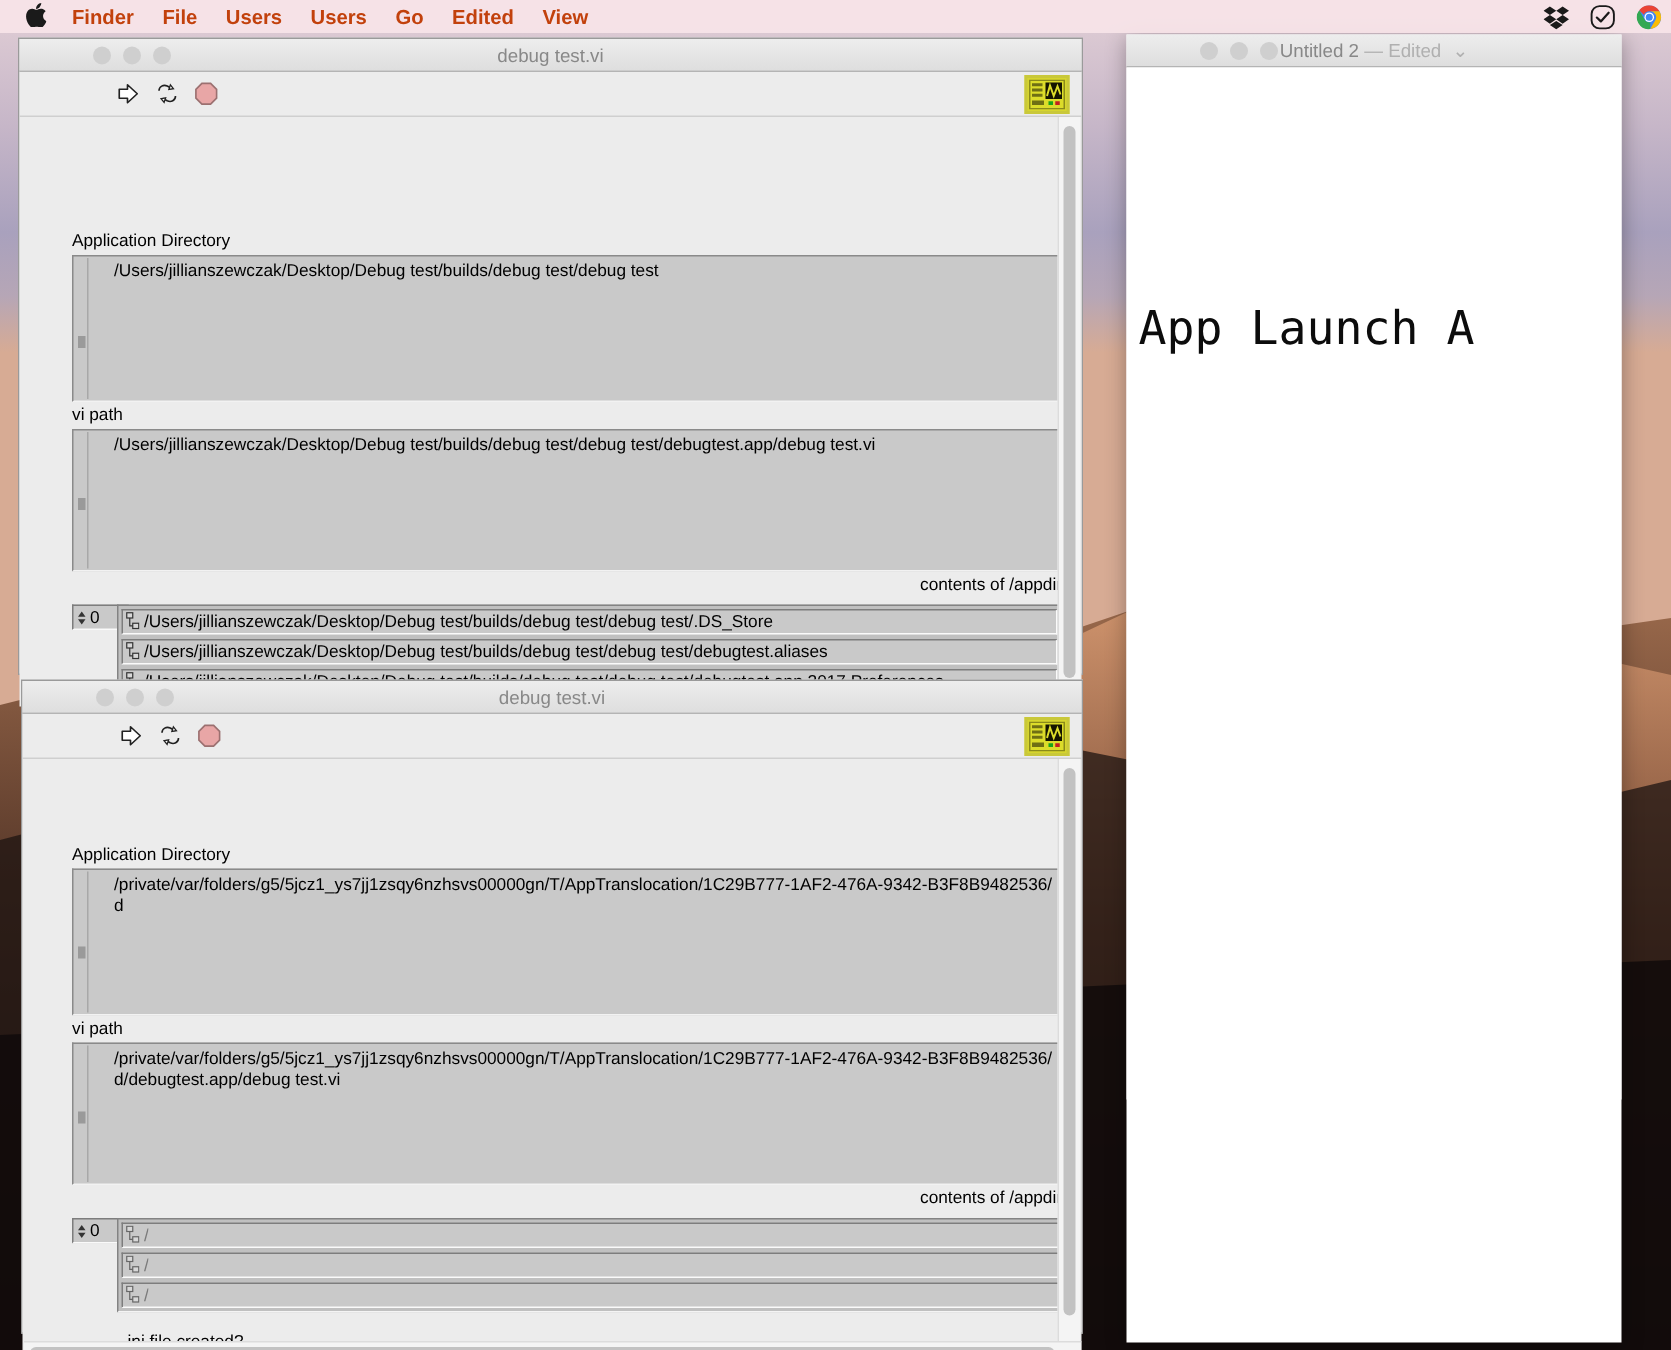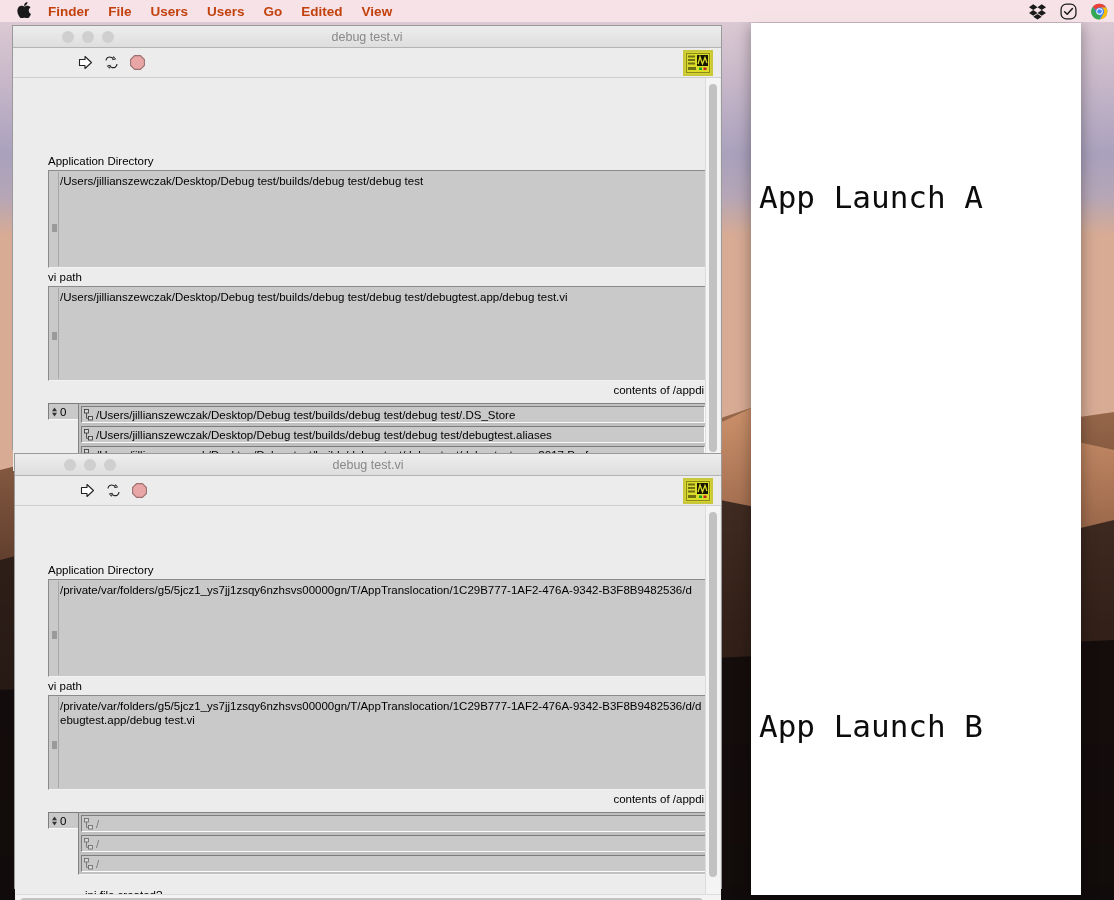--- a/index.html
+++ b/index.html
@@ -81,21 +81,21 @@
     background:#c9c9c9;
     border-top:1px solid #8a8a8a;
     border-left:1px solid #8a8a8a;
     border-right:1px solid #f2f2f2;
     border-bottom:1px solid #f2f2f2;
     position:relative;
   }
   .strbox { background:#c9c9c9; position:relative; }
   .strbox .inner {
     position:absolute; left:11px; top:3px; right:3px; bottom:3px;
-    font-size:11.5px; color:#000; line-height:14px; word-break:break-all;
+    font-size:11.5px; color:#000; line-height:14px; word-break:break-all;padding-left:16px;
   }
   .strbox .vscroll {
     position:absolute; left:1px; top:1px; bottom:1px; width:9px;
     background:#c9c9c9;
     border-right:1px solid #a8a8a8;
   }
   .strbox .vthumb{
     position:absolute; left:2px; width:5px; height:8px;
     background:#9a9a9a;
   }
@@ -434,17 +434,27 @@
     <div class="vsb" style="top:0; bottom:16px;">
       <div class="thumb" style="top:6px; height:365px;"></div>
     </div>
     <div class="hsb">
       <div class="thumb" style="left:4px; right:18px;"></div>
     </div>
   </div>
 </div>
 
 <div class="macwin" style="left:751px; top:23px; width:330px; height:872px; background:#fff; box-shadow:0 2px 14px rgba(0,0,0,.35);">
+  <div class="titlebar">
+    <div class="tl-lights">
+      <span class="light"></span>
+      <span class="light"></span>
+      <span class="light"></span>
+    </div>
+    <div class="tl-title">
+      <span>Untitled 2</span><span class="dim"> — </span><span class="dim">Edited</span>
+      <span class="dim" style="margin-left:4px;">⌄</span>
+    </div>
+  </div>
   <div class="te-body" style="height:688px;padding-left:32px;">
     <div class="te-line" style="top:156px;">App Launch A</div>
-    <div class="te-line" style="top:685px;">App Launch B</div>
   </div>
 </div>
 
 </body></html>

